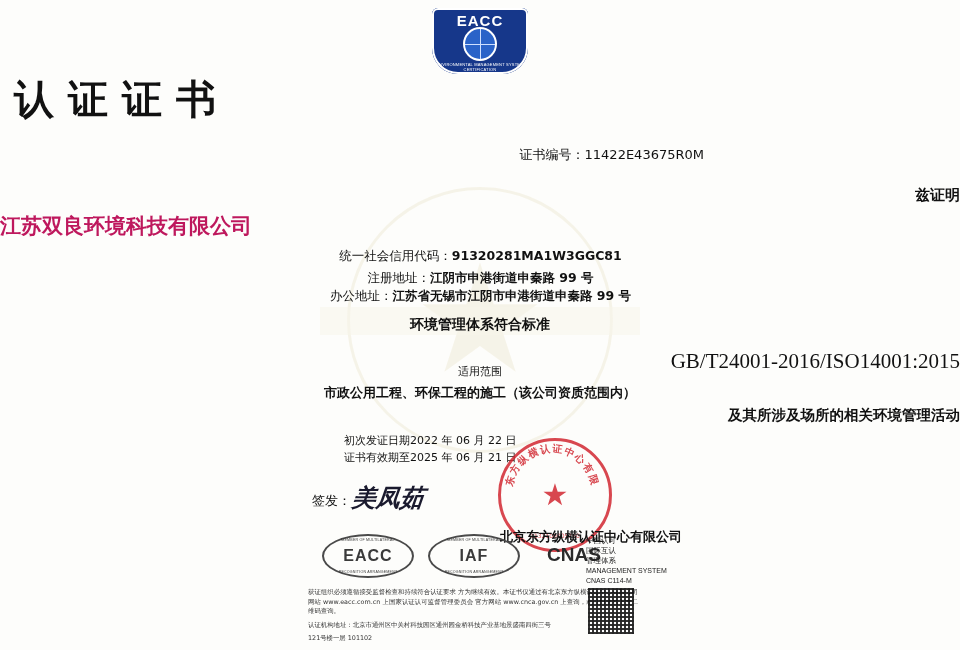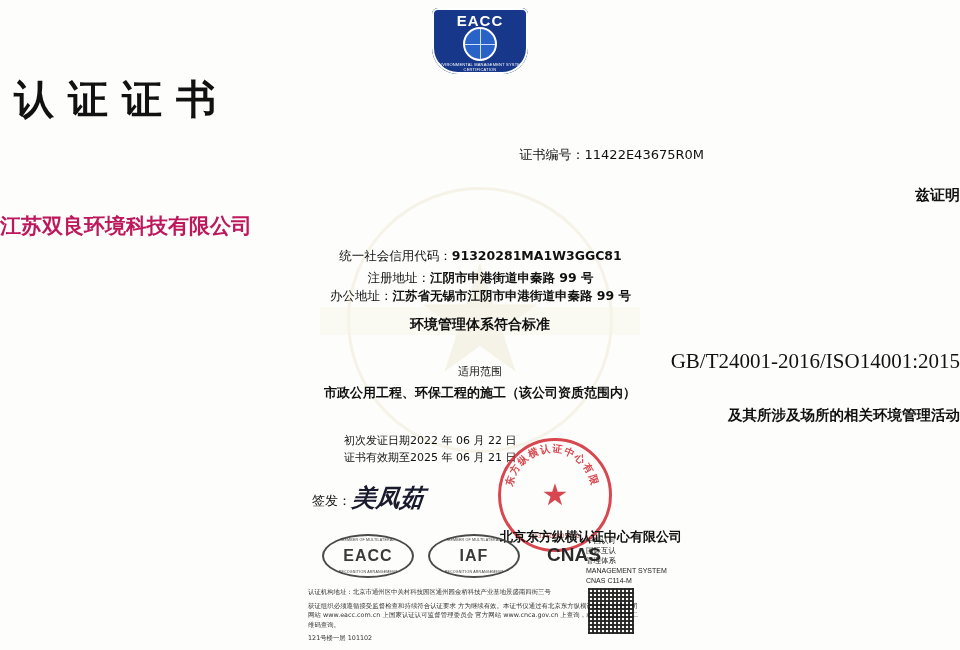--- a/index.html
+++ b/index.html
@@ -532,20 +532,20 @@
 
   <div class="cnas-side">
     <div>中国认可</div>
     <div>国际互认</div>
     <div>管理体系</div>
     <div class="en">MANAGEMENT SYSTEM</div>
     <div class="en">CNAS C114-M</div>
   </div>
 
   <div class="footer">
+    <p>获证组织必须遵循接受监督检查和持续符合认证要求 方为继续有效。本证书仅通过有北京东方纵横认证中心有限公司网站 www.eacc.com.cn 上国家认证认可监督管理委员会 官方网站 www.cnca.gov.cn 上查询，或可扫描右下方二维码查询。</p>
     <p>认证机构地址：北京市通州区中关村科技园区通州园金桥科技产业基地景盛南四街三号</p>
-    <p>获证组织必须遵循接受监督检查和持续符合认证要求 方为继续有效。本证书仅通过有北京东方纵横认证中心有限公司网站 www.eacc.com.cn 上国家认证认可监督管理委员会 官方网站 www.cnca.gov.cn 上查询，或可扫描右下方二维码查询。</p>
   </div>
   <div class="doc-id">121号楼一层 101102</div>
 
   <div class="qr"></div>
 
 </div>
 
 </body></html>

